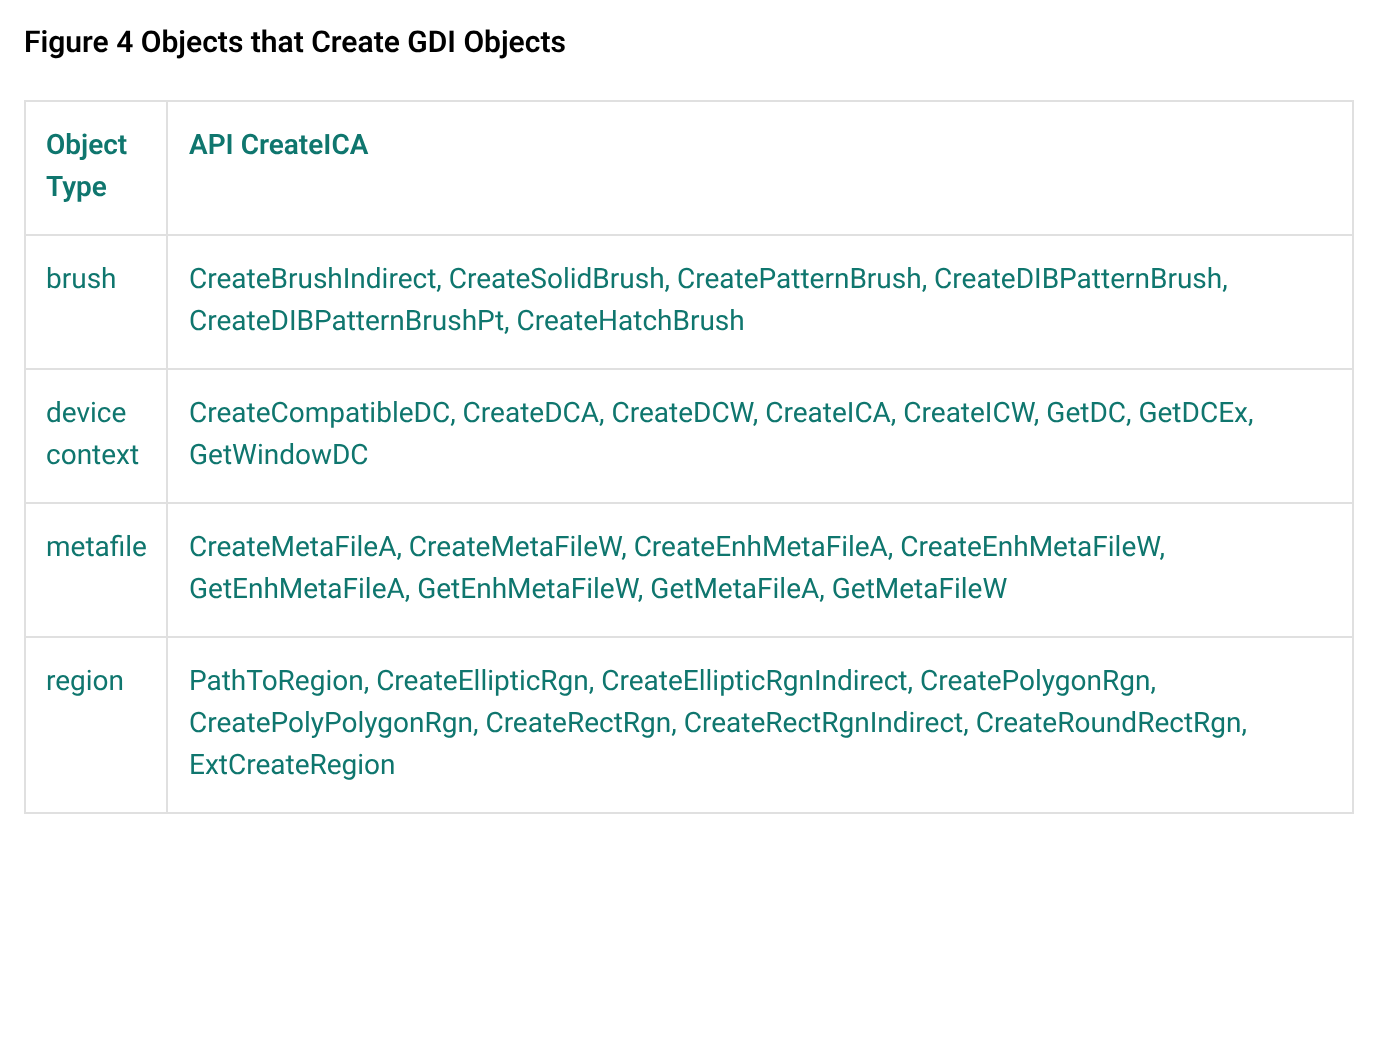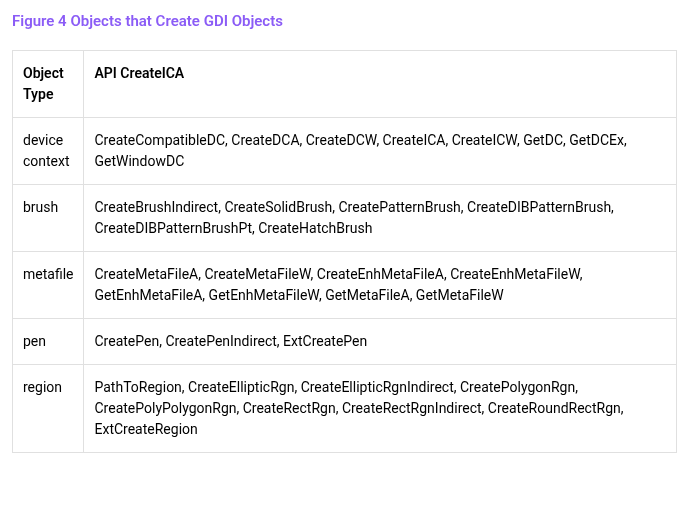--- a/index.html
+++ b/index.html
@@ -11,35 +11,35 @@
       font-family: "Segoe UI", -apple-system, BlinkMacSystemFont, Roboto, Helvetica, Arial, sans-serif;
       background: #ffffff;
       color: #171717;
       padding: 12px;
       font-size: 14px;
     }
     .figure-title {
       font-weight: 600;
       font-size: 15px;
       margin-bottom: 20px;
-      color: #8b5cf6;
+      color: #000000;
     }
     table {
       border-collapse: collapse;
       width: 100%;
       max-width: 665px;
     }
     th, td {
       border: 1px solid #e0e0e0;
       padding: 12px 10px;
       text-align: left;
       vertical-align: top;
       font-size: 14px;
       line-height: 1.5;
-      color: #000000;
+      color: #0f766e;
     }
     th {
       font-weight: 600;
     }
     .col-type {
       width: 70px;
     }
   </style>
 </head>
 <body>
@@ -48,33 +48,29 @@
 
 <table>
   <thead>
     <tr>
       <th class="col-type">Object Type</th>
       <th>API CreateICA</th>
     </tr>
   </thead>
   <tbody id="tbody">
       <tr>
+        <td class="col-type">brush</td>
+        <td>CreateBrushIndirect, CreateSolidBrush, CreatePatternBrush, CreateDIBPatternBrush, CreateDIBPatternBrushPt, CreateHatchBrush</td>
+      </tr>
+      <tr>
         <td class="col-type">device context</td>
         <td>CreateCompatibleDC, CreateDCA, CreateDCW, CreateICA, CreateICW, GetDC, GetDCEx, GetWindowDC</td>
       </tr>
       <tr>
-        <td class="col-type">brush</td>
-        <td>CreateBrushIndirect, CreateSolidBrush, CreatePatternBrush, CreateDIBPatternBrush, CreateDIBPatternBrushPt, CreateHatchBrush</td>
-      </tr>
-      <tr>
         <td class="col-type">metafile</td>
         <td>CreateMetaFileA, CreateMetaFileW, CreateEnhMetaFileA, CreateEnhMetaFileW, GetEnhMetaFileA, GetEnhMetaFileW, GetMetaFileA, GetMetaFileW</td>
-      </tr>
-      <tr>
-        <td class="col-type">pen</td>
-        <td>CreatePen, CreatePenIndirect, ExtCreatePen</td>
       </tr>
       <tr>
         <td class="col-type">region</td>
         <td>PathToRegion, CreateEllipticRgn, CreateEllipticRgnIndirect, CreatePolygonRgn, CreatePolyPolygonRgn, CreateRectRgn, CreateRectRgnIndirect, CreateRoundRectRgn, ExtCreateRegion</td>
       </tr>
     </tbody>
 </table>
 
 </body></html>

